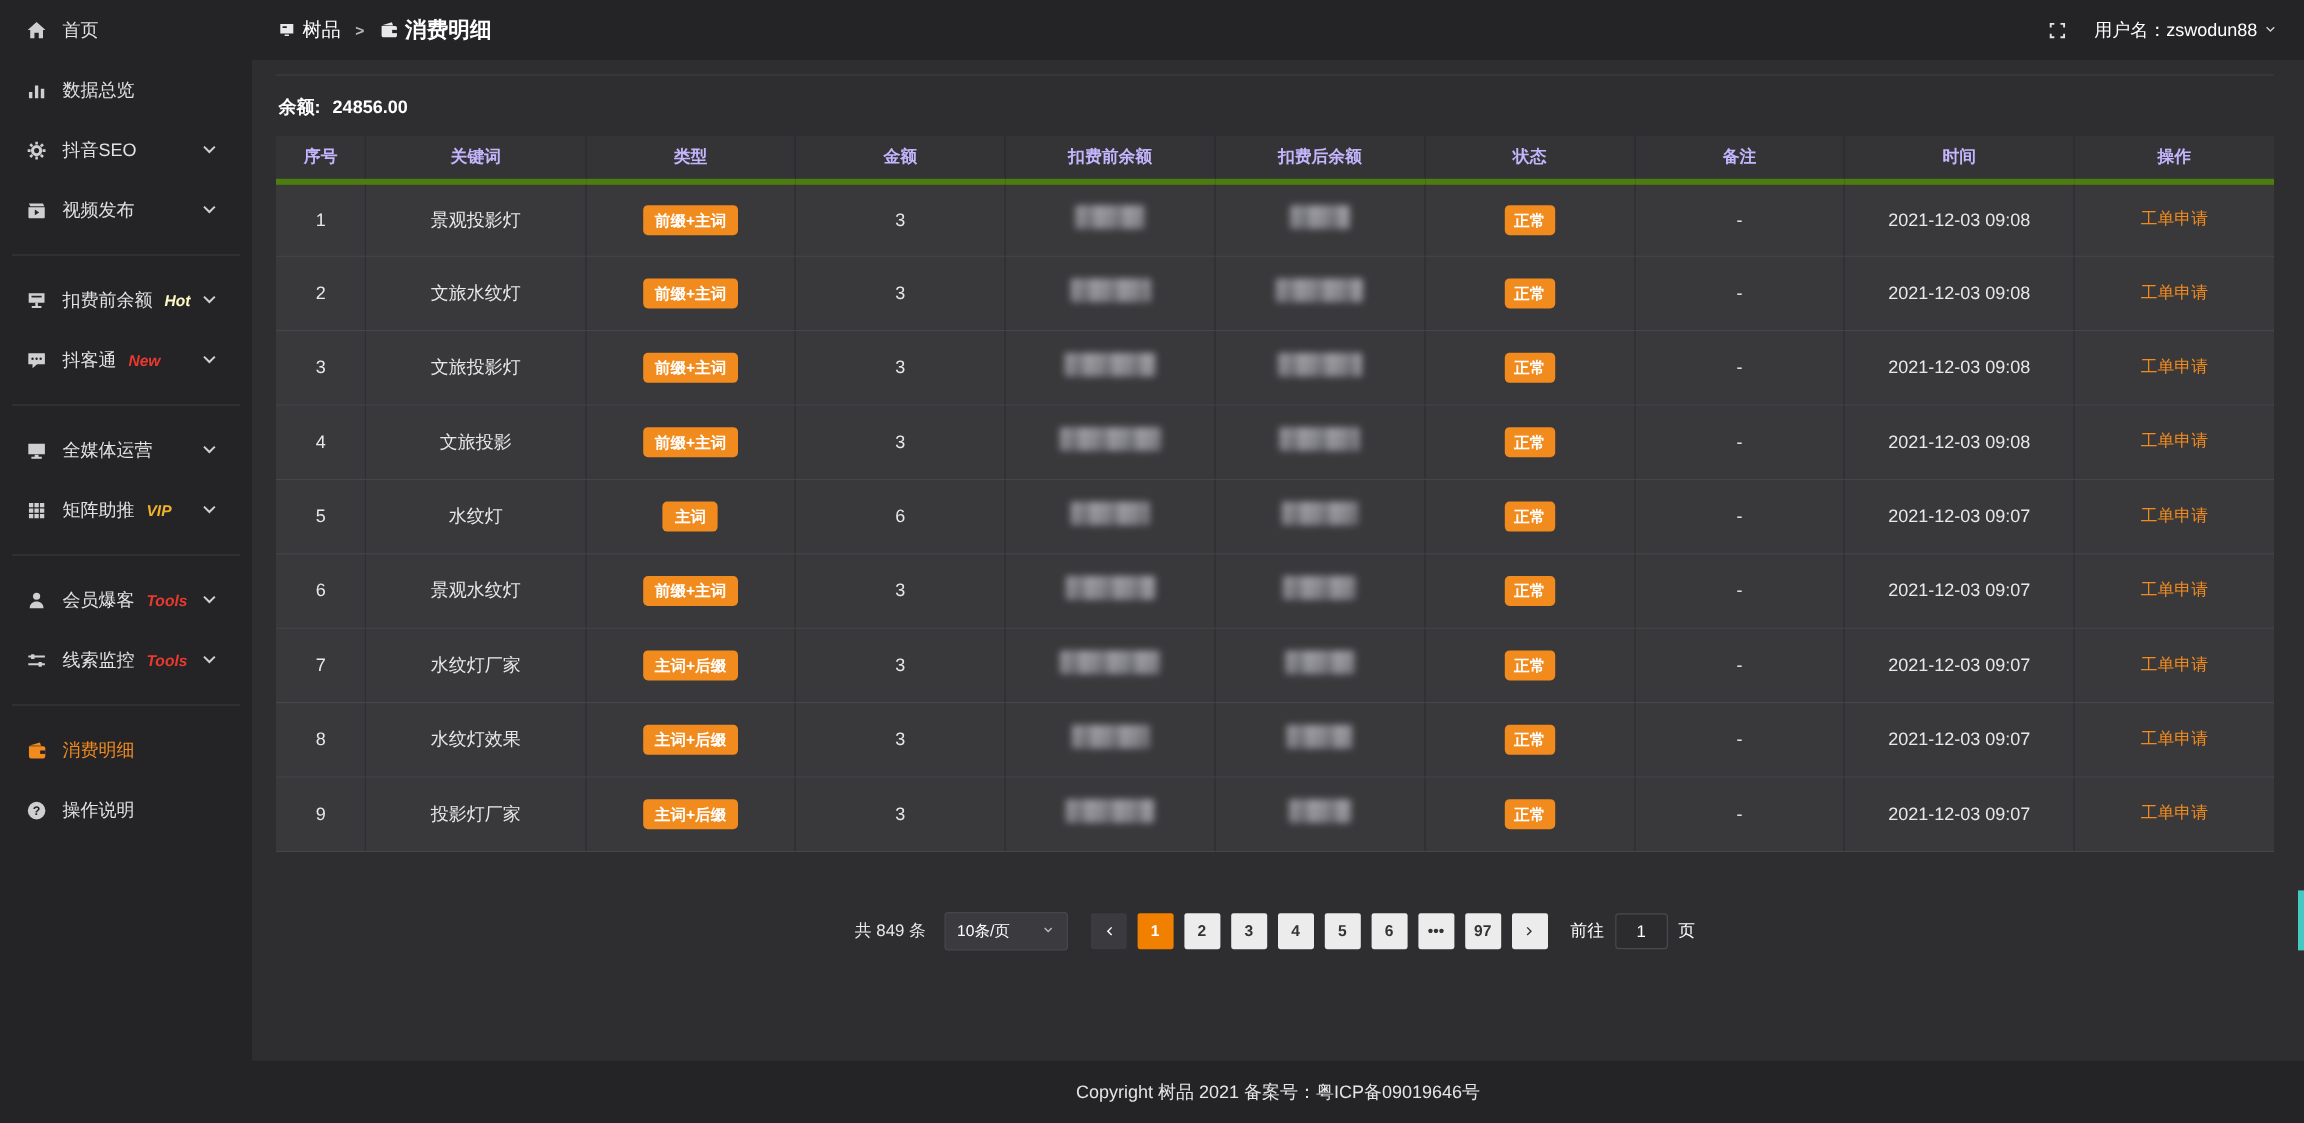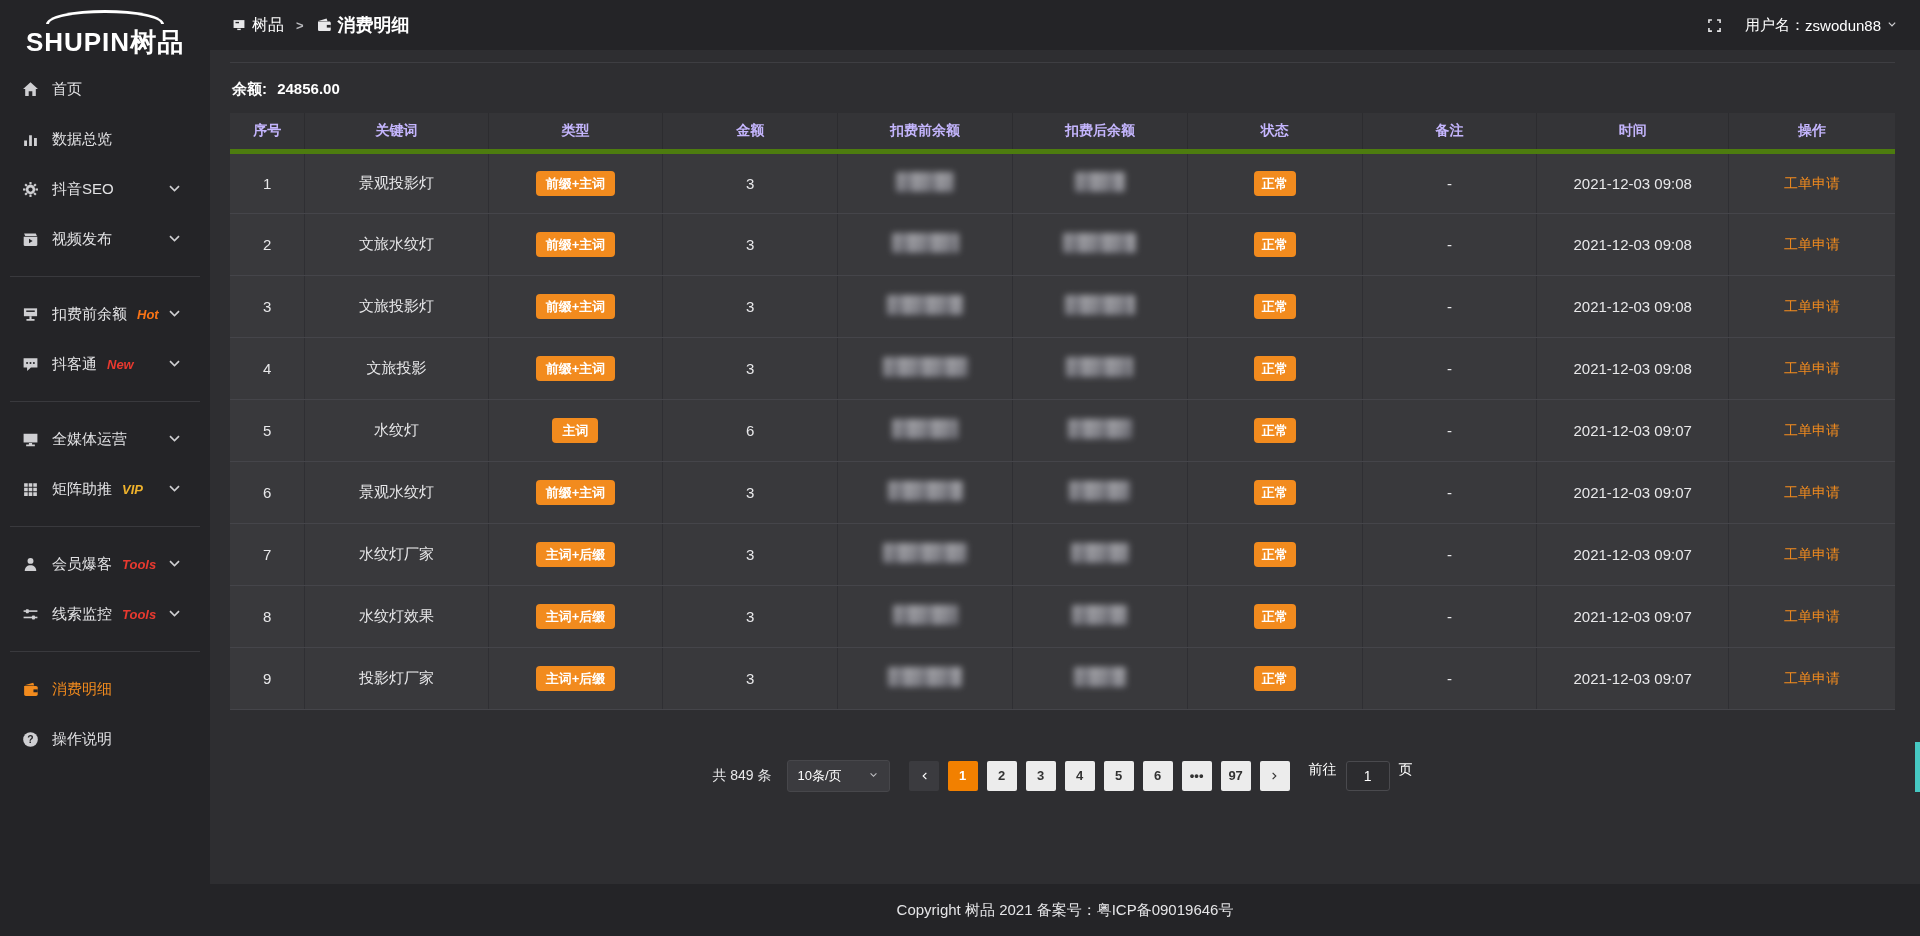--- a/index.html
+++ b/index.html
@@ -63,39 +63,35 @@
   .pg-total { color:#e8e8ea; font-size:14px; margin-right:6px; }
   .pg-size { background:#3b3b3f; color:#fff; font-size:13px; height:32px; min-width:100px;
     display:flex; align-items:center; justify-content:center; gap:26px; border-radius:3px;
     border:1px solid #47474b; padding:0 10px; cursor:pointer; margin-right:10px; }
   .pg-size .icn { width:11px; height:11px; color:#bfbfc3; }
   .pg-btn { min-width:30px; height:30px; display:flex; align-items:center; justify-content:center;
     background:#ececec; color:#333; font-size:13px; font-weight:bold; border-radius:2px; cursor:pointer; padding:0 4px; }
   .pg-btn .icn { width:12px; height:12px; }
   .pg-prev { background:#3b3b3f; color:#fff; }
   .pg-btn.active { background:#f28000; color:#fff; }
-  .pg-goto { display:flex; color:#fff; font-size:14px; gap:9px; margin-left:10px; }
+  .pg-goto { display:flex; align-items:center; color:#fff; font-size:14px; gap:9px; margin-left:10px; }
   .pg-input { width:44px; height:30px; background:#2c2c2f; border:1px solid #4a4a4e; border-radius:3px;
     color:#fff; font-size:14px; text-align:center; font-family:inherit; }
 
   .footer { height:52px; background:#242427; display:flex; align-items:center; justify-content:center;
     color:#e5e5e7; font-size:15px; flex-shrink:0; }
 
   .scroll-thumb { position:absolute; right:0; top:742px; width:5px; height:50px; background:#46c8c2; }
 </style>
 </head>
 <body>
 
 <div class="app">
 
   <aside class="sidebar">
-    <div class="logo">
-      <div class="logo-arc"></div>
-      <div class="logo-text"><span>SHUPIN</span><span>树品</span></div>
-    </div>
     <nav class="menu" id="sidebar-menu">
         <div class="m-item">
           <span class="icn">
             <svg viewBox="0 0 16 16">
               <path d="M8 1.2 15 7.5h-2V14H9.7V9.7H6.3V14H3V7.5H1z"></path>
             </svg>
           </span>
           <span class="lbl">首页</span>
         </div>
         <div class="m-item">
@@ -147,21 +143,21 @@
         <div class="m-divider"></div>
         <div class="m-item">
           <span class="icn">
             <svg viewBox="0 0 16 16">
               <path d="M1.8 2.2h12.4v7.4H1.8z"></path>
               <path d="M7 9.6h2v2.6h2.8v1.6H4.2v-1.6H7z"></path>
               <path d="M4 4.2h8v1.4H4z" fill="#242427"></path>
             </svg>
           </span>
           <span class="lbl">扣费前余额</span>
-          <span class="m-badge" style="color: #f97316;">Hot</span>
+          <span class="m-badge" style="color: #fef9c3;">Hot</span>
           <span class="icn m-chev">
             <svg viewBox="0 0 16 16">
               <path d="M3.2 5.4 8 10.2l4.8-4.8-1.1-1.1L8 8 4.3 4.3z"></path>
             </svg>
           </span>
         </div>
         <div class="m-item">
           <span class="icn">
             <svg viewBox="0 0 16 16">
               <path d="M1.5 2.2h13v8.6H8.4L4.8 14v-3.2H1.5z"></path>

